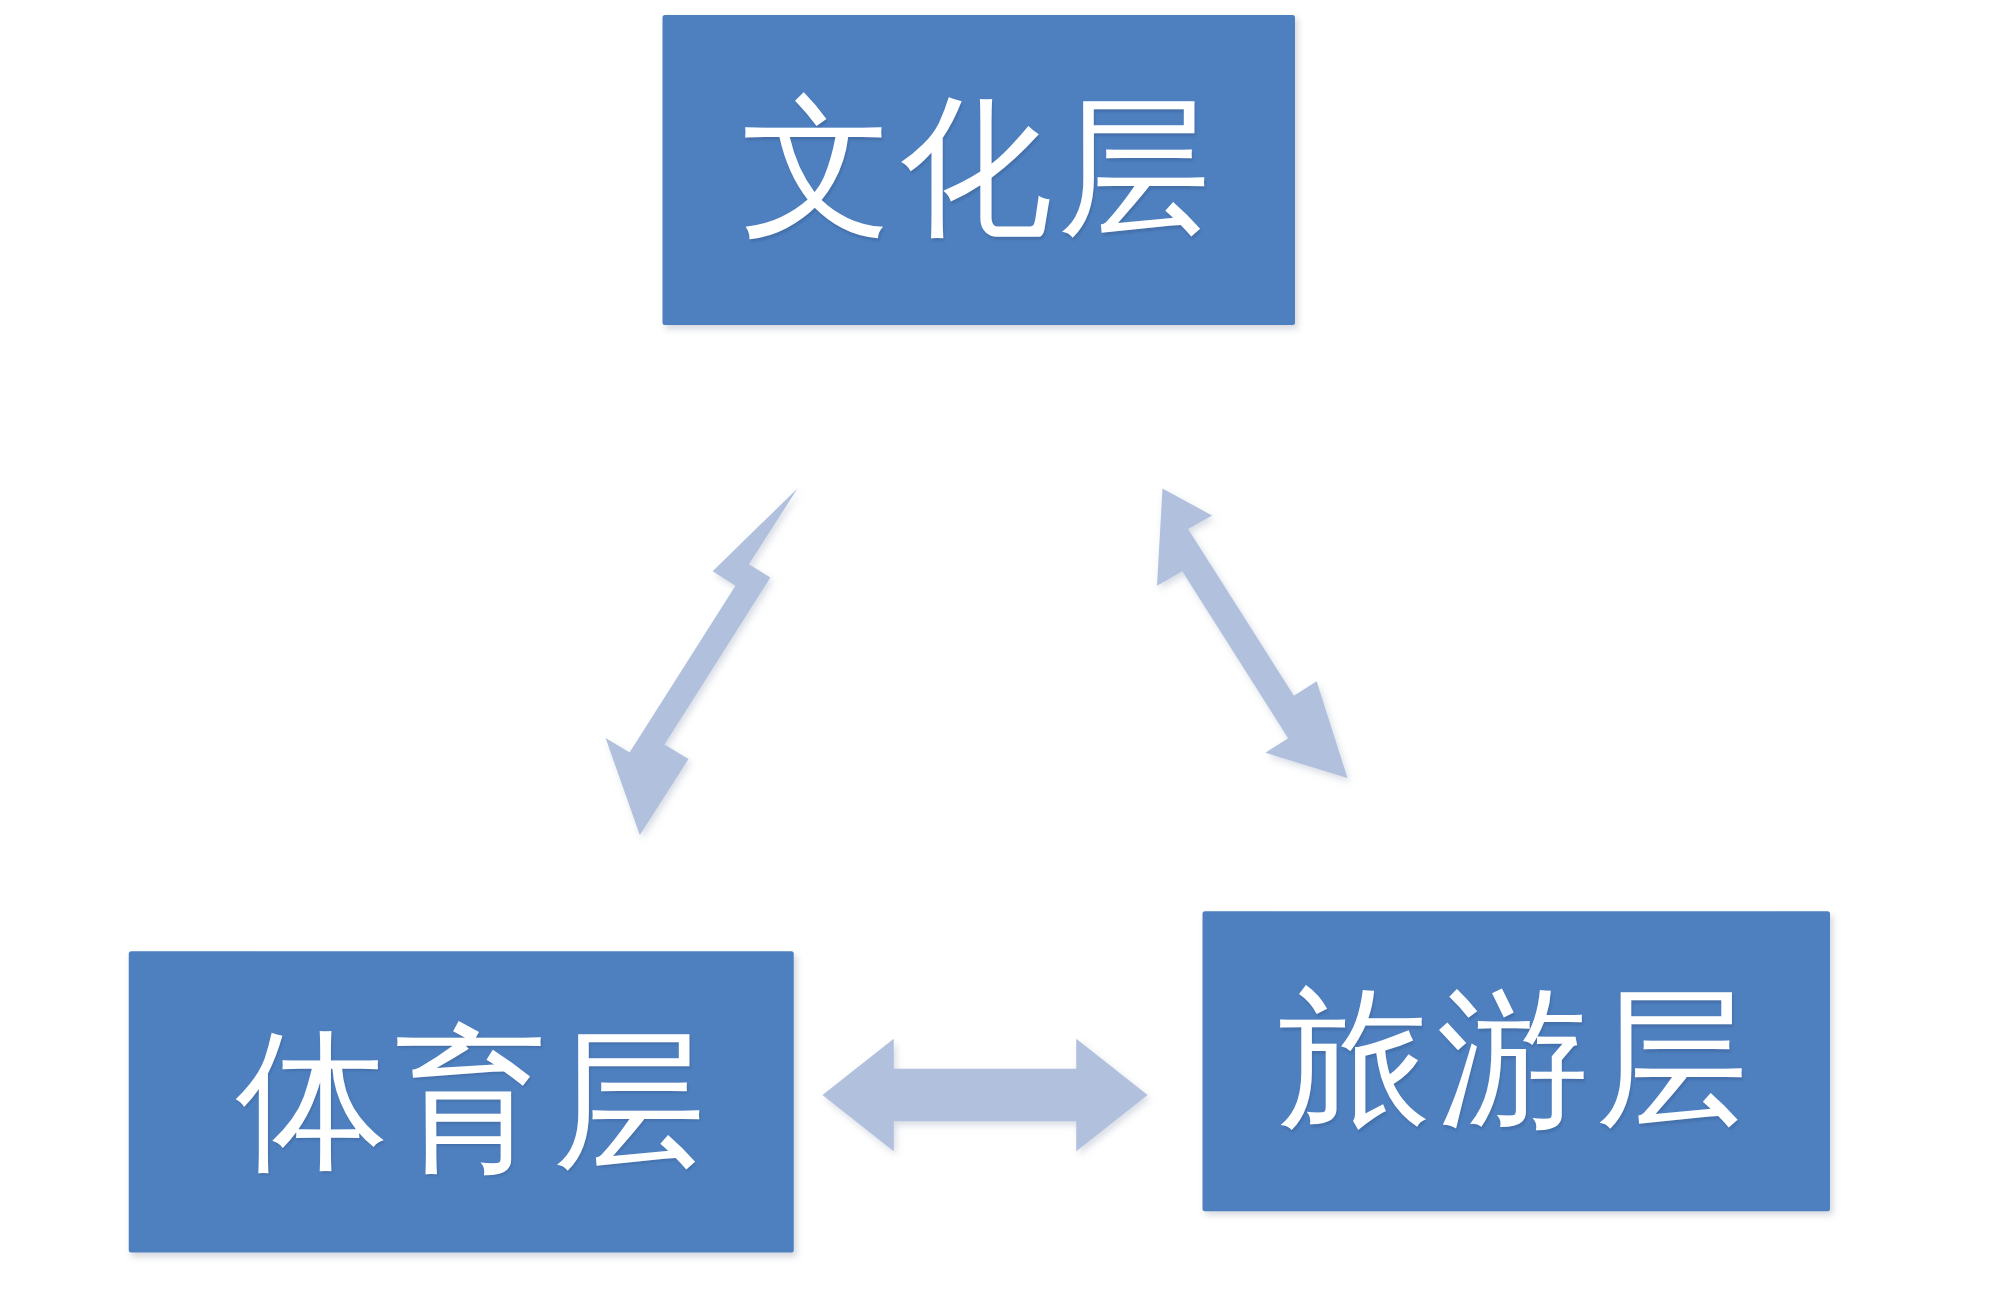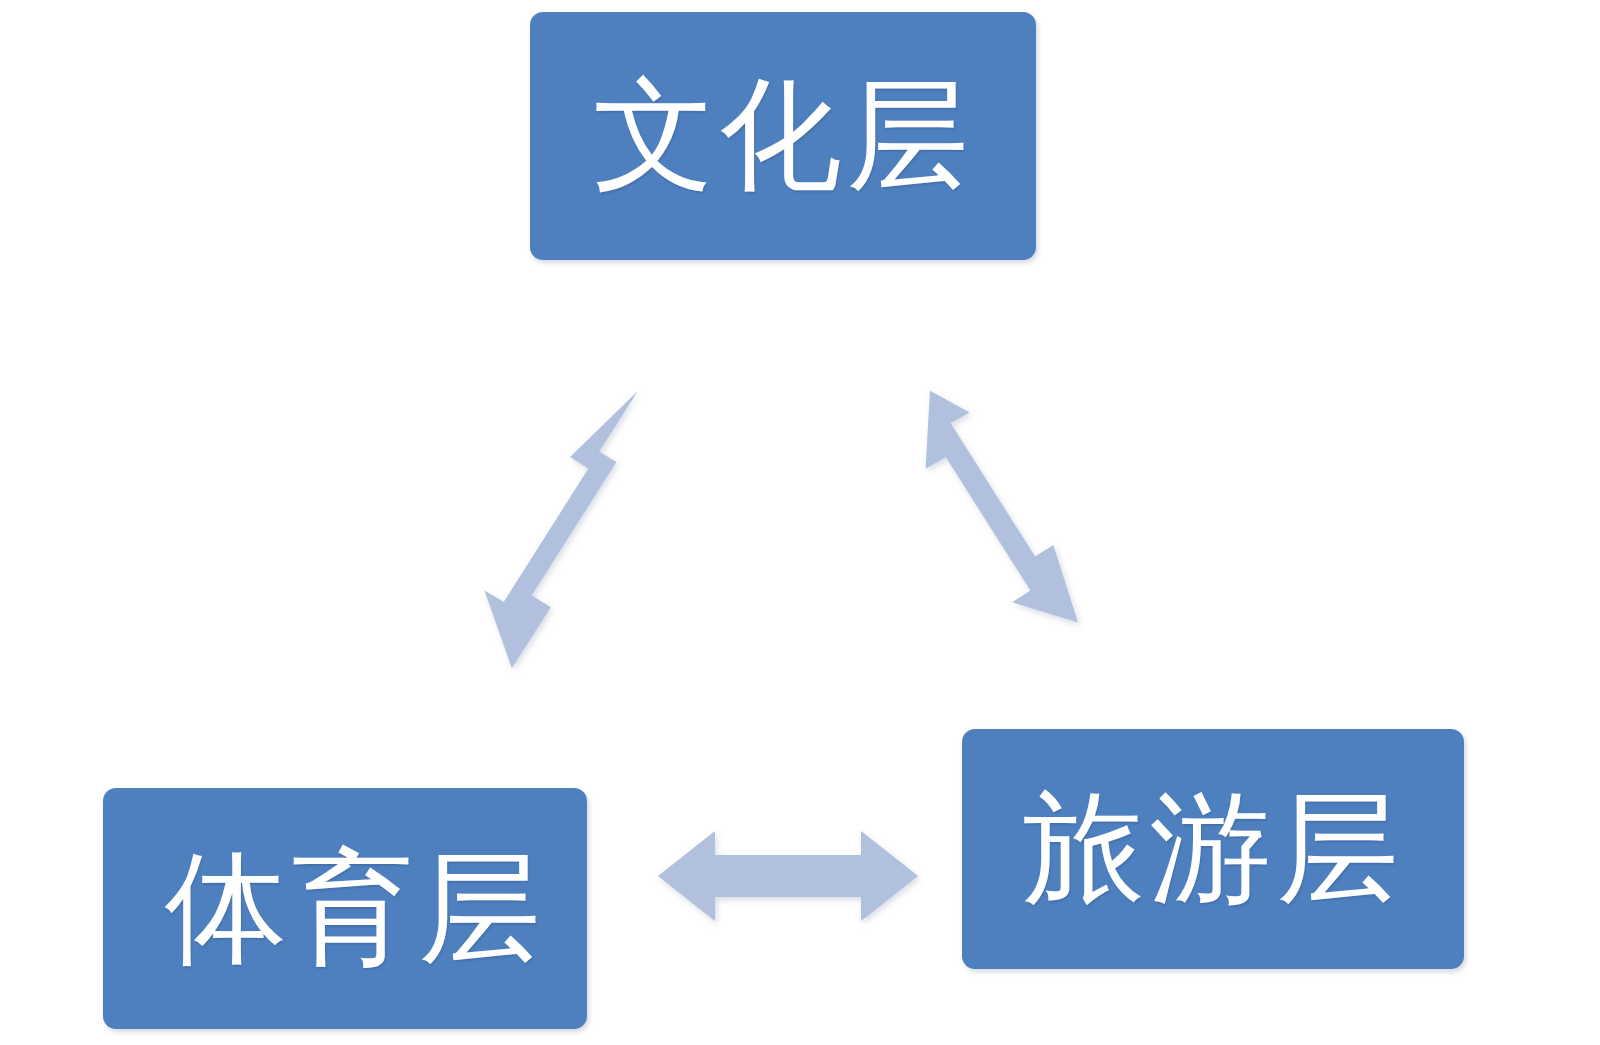--- a/index.html
+++ b/index.html
@@ -15,21 +15,21 @@
     position: relative;
     width: 1600px;
     height: 1045px;
     background: #ffffff;
     overflow: hidden;
   }
   .node-box {
     position: absolute;
     box-sizing: border-box;
     background: #4e80c0;
-    border-radius: 13px;
+    border-radius: 2px;
     display: flex;
     align-items: center;
     justify-content: center;
     box-shadow: 2px 3px 5px rgba(120,130,150,0.30);
   }
   .node-label {
     color: #ffffff;
     font-family: "Liberation Serif", "DejaVu Serif", serif;
     font-weight: 400;
     letter-spacing: 0.04em;
@@ -42,22 +42,22 @@
   #node-culture {
     left: 530px;
     top: 12px;
     width: 506px;
     height: 248px;
   }
   #node-culture .node-label { font-size: 122px; }
 
   #node-sports {
     left: 103px;
-    top: 788px;
-    width: 484px;
+    top: 761px;
+    width: 532px;
     height: 241px;
     padding-left: 20px;
   }
   #node-sports .node-label { font-size: 122px; }
 
   #node-tourism {
     left: 962px;
     top: 729px;
     width: 502px;
     height: 240px;

